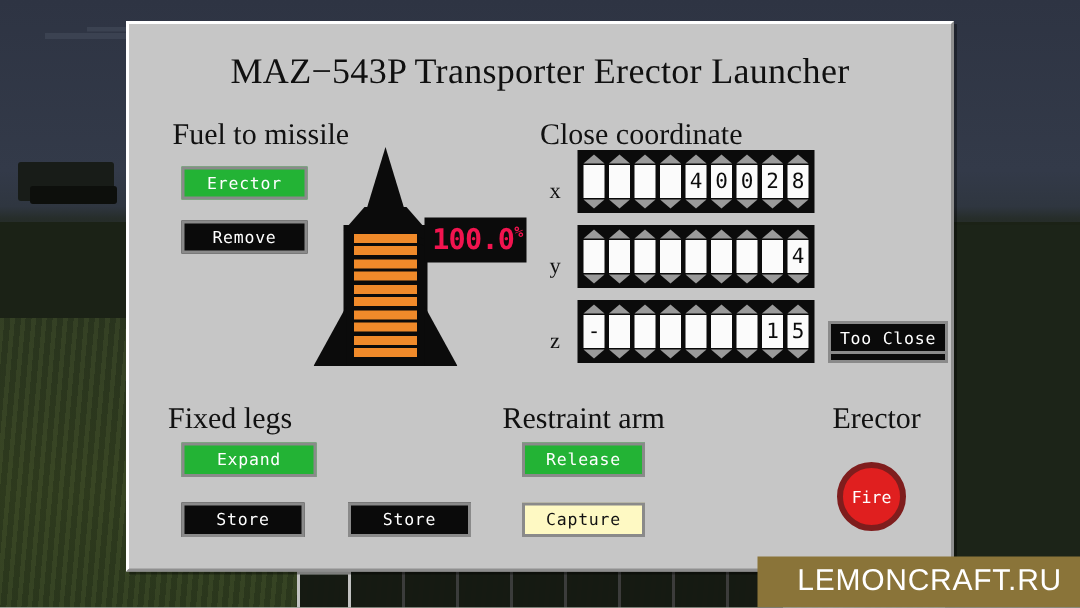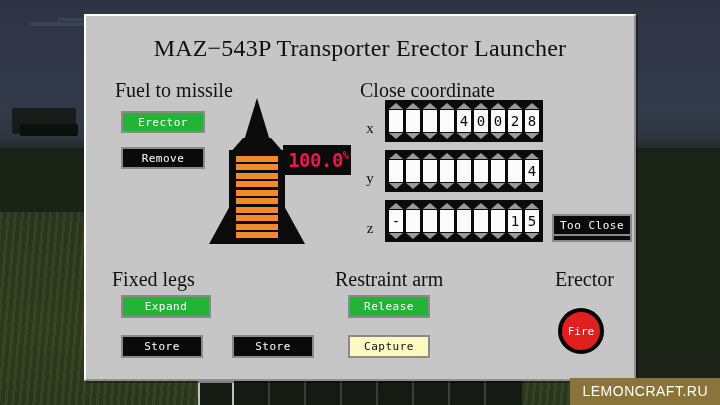--- a/index.html
+++ b/index.html
@@ -189,36 +189,36 @@
     font-size: 14px;
     display: flex; align-items: center; justify-content: center;
     line-height: 1;
   }
   
   #fire {
     position: absolute; left: 472px; top: 292px;
     width: 46px; height: 46px;
     border-radius: 50%;
     background: #e01f1f;
-    border: 4px solid #000000;
+    border: 4px solid #7f1d1d;
     display: flex; align-items: center; justify-content: center;
     color: #ffffff;
     font-family: "DejaVu Sans Mono", monospace;
     font-size: 11px;
     cursor: pointer;
   }
   
   #watermark {
     position: absolute; right: 0; bottom: 0;
     background: #8a7439;
     color: #ffffff;
     font-family: "Liberation Sans", sans-serif;
-    font-size: 14px;
+    font-size: 20px;
     letter-spacing: .5px;
-    padding: 5px 12px 6px 12px;
+    padding: 5px 12px 6px 26px;
   }
 </style>
 </head>
 <body>
 
 <div id="scene">
 
   <div class="cloud" style="left:30px;top:22px;width:70px;height:4px;"></div>
   <div class="cloud" style="left:58px;top:18px;width:36px;height:3px;"></div>
   <div class="grass-far"></div>

